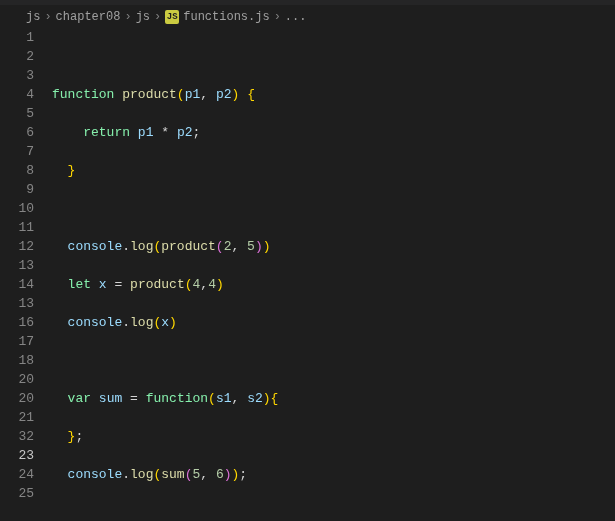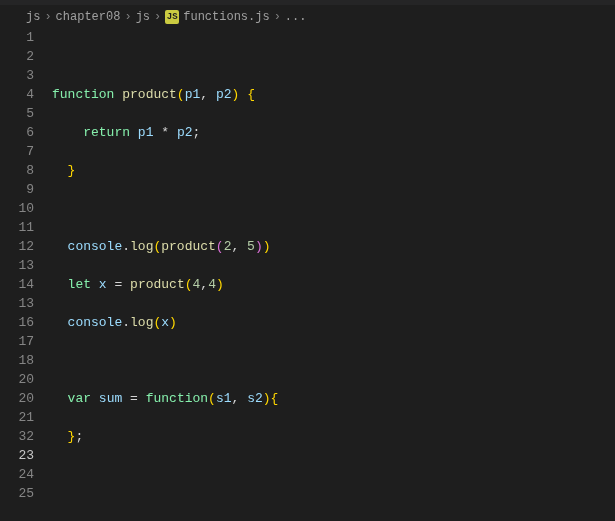--- a/index.html
+++ b/index.html
@@ -130,20 +130,21 @@
 <div class="ln"><span class="kw-blue">function</span> <span class="fn-name">product</span><span class="brc-y">(</span><span class="var-name">p1</span><span class="pun">,</span> <span class="var-name">p2</span><span class="brc-y">)</span> <span class="brc-y">{</span></div>
 <div class="ln">    <span class="kw-purple">return</span> <span class="var-name">p1</span> <span class="pun">*</span> <span class="var-name">p2</span><span class="pun">;</span></div>
 <div class="ln">  <span class="brc-y">}</span></div>
 <div class="ln"></div>
 <div class="ln">  <span class="var-name">console</span><span class="pun">.</span><span class="fn-name">log</span><span class="brc-y">(</span><span class="fn-name">product</span><span class="brc-p">(</span><span class="num">2</span><span class="pun">,</span> <span class="num">5</span><span class="brc-p">)</span><span class="brc-y">)</span></div>
 <div class="ln">  <span class="kw-blue">let</span> <span class="var-name">x</span> <span class="pun">=</span> <span class="fn-name">product</span><span class="brc-y">(</span><span class="num">4</span><span class="pun">,</span><span class="num">4</span><span class="brc-y">)</span></div>
 <div class="ln">  <span class="var-name">console</span><span class="pun">.</span><span class="fn-name">log</span><span class="brc-y">(</span><span class="var-name">x</span><span class="brc-y">)</span></div>
 <div class="ln"></div>
 <div class="ln">  <span class="kw-blue">var</span> <span class="var-name">sum</span> <span class="pun">=</span> <span class="kw-blue">function</span><span class="brc-y">(</span><span class="var-name">s1</span><span class="pun">,</span> <span class="var-name">s2</span><span class="brc-y">)</span><span class="brc-y">{</span></div>
 <div class="ln">  <span class="brc-y">}</span><span class="pun">;</span></div>
+<div class="ln">  <span class="var-name">console</span><span class="pun">.</span><span class="fn-name">log</span><span class="brc-y">(</span><span class="fn-name">sum</span><span class="brc-p">(</span><span class="num">5</span><span class="pun">,</span> <span class="num">6</span><span class="brc-p">)</span><span class="brc-y">)</span><span class="pun">;</span></div>
 
 
 
 
 
 
 
 
 
 

